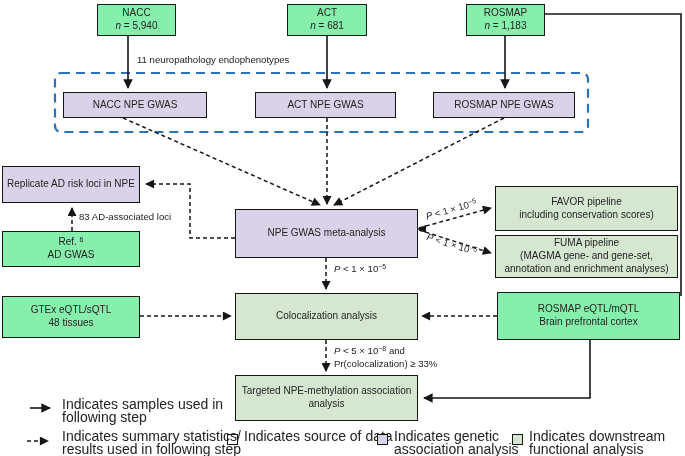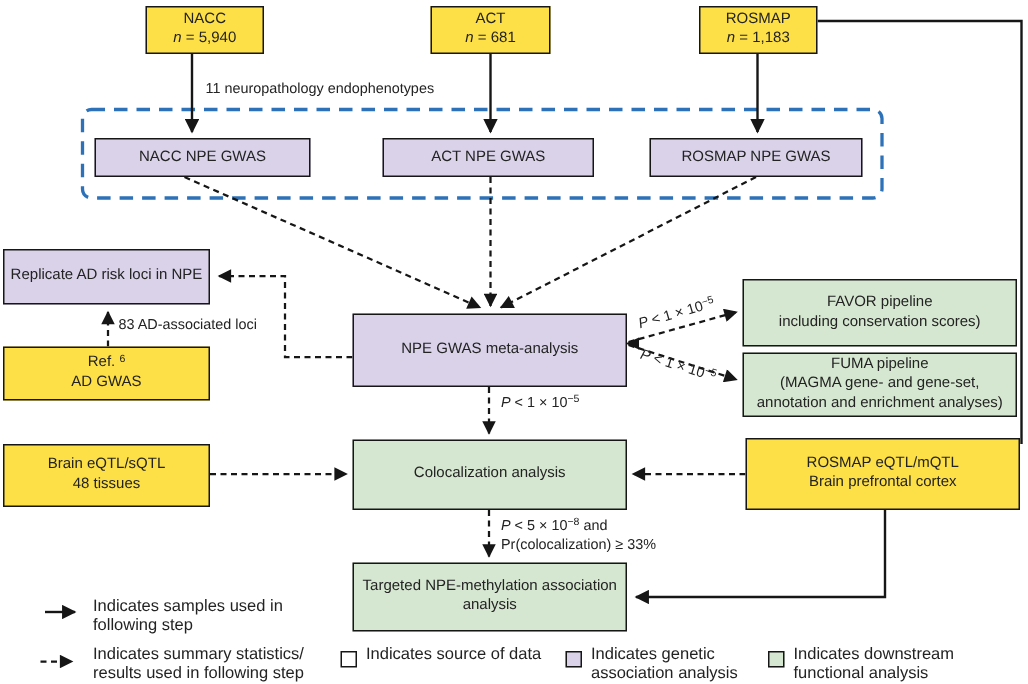--- a/index.html
+++ b/index.html
@@ -4,30 +4,30 @@
 <style>
   html,body{margin:0;padding:0;background:#ffffff;}
   .canvas{
     position:relative;width:685px;height:456px;background:#ffffff;overflow:hidden;
     font-family:"Liberation Sans","DejaVu Sans",sans-serif;
     color:var(--text,#232323);font-size:10px;
   }
   .canvas svg.wires{position:absolute;left:0;top:0;width:685px;height:456px;}
   .box{
     position:absolute;box-sizing:border-box;border:1.8px solid var(--border,#161616);
-    background:#fde047;display:flex;flex-direction:column;align-items:center;justify-content:center;
+    background:#86efac;display:flex;flex-direction:column;align-items:center;justify-content:center;
     text-align:center;line-height:1.28;padding:1px 3px;
   }
   .box.purple{background:var(--purple,#d9d2e9);}
   .box.green{background:var(--green,#d6e7d1);align-items:center;}
   .it{font-style:italic;}
   .sup{font-size:7px;position:relative;top:-3.2px;}
   .lbl{position:absolute;white-space:nowrap;font-size:9.6px;}
   .plabel{position:absolute;white-space:nowrap;font-size:9.6px;transform-origin:left center;}
-  .legend-text{position:absolute;font-size:11px;line-height:12.5px;white-space:nowrap;}
+  .legend-text{position:absolute;font-size:14px;line-height:12.5px;white-space:nowrap;}
   .legend-sq{position:absolute;width:11px;height:11px;box-sizing:border-box;border:1.8px solid var(--border,#161616);}
   .legend-sq.purple{background:var(--purple,#d9d2e9);}
   .legend-sq.green{background:var(--green,#d6e7d1);}
   .thresh{line-height:12px;}
 </style>
 </head>
 <body>
 
 <div class="canvas">
 
@@ -106,21 +106,21 @@
   </div>
   <div class="plabel" style="left:427px;top:231px;transform:rotate(17deg)">
     <span class="it">P</span><span> &lt; 1 × 10</span><span class="sup">−5</span>
   </div>
 
   <div class="lbl" style="left:334px;top:263px">
     <span class="it">P</span><span> &lt; 1 × 10</span><span class="sup">−5</span>
   </div>
 
   <div class="box" style="left:2px;top:296px;width:138px;height:42px">
-    <div>Brain eQTL/sQTL</div>
+    <div>GTEx eQTL/sQTL</div>
     <div>48 tissues</div>
   </div>
   <div class="box green" style="left:235px;top:293px;width:183px;height:47px">Colocalization analysis</div>
   <div class="box" style="left:497px;top:292px;width:183px;height:48px">
     <div>ROSMAP eQTL/mQTL</div>
     <div>Brain prefrontal cortex</div>
   </div>
 
   <div class="lbl thresh" style="left:334px;top:345px">
     <div><span class="it">P</span><span> &lt; 5 × 10</span><span class="sup">−8</span><span> and</span></div>

